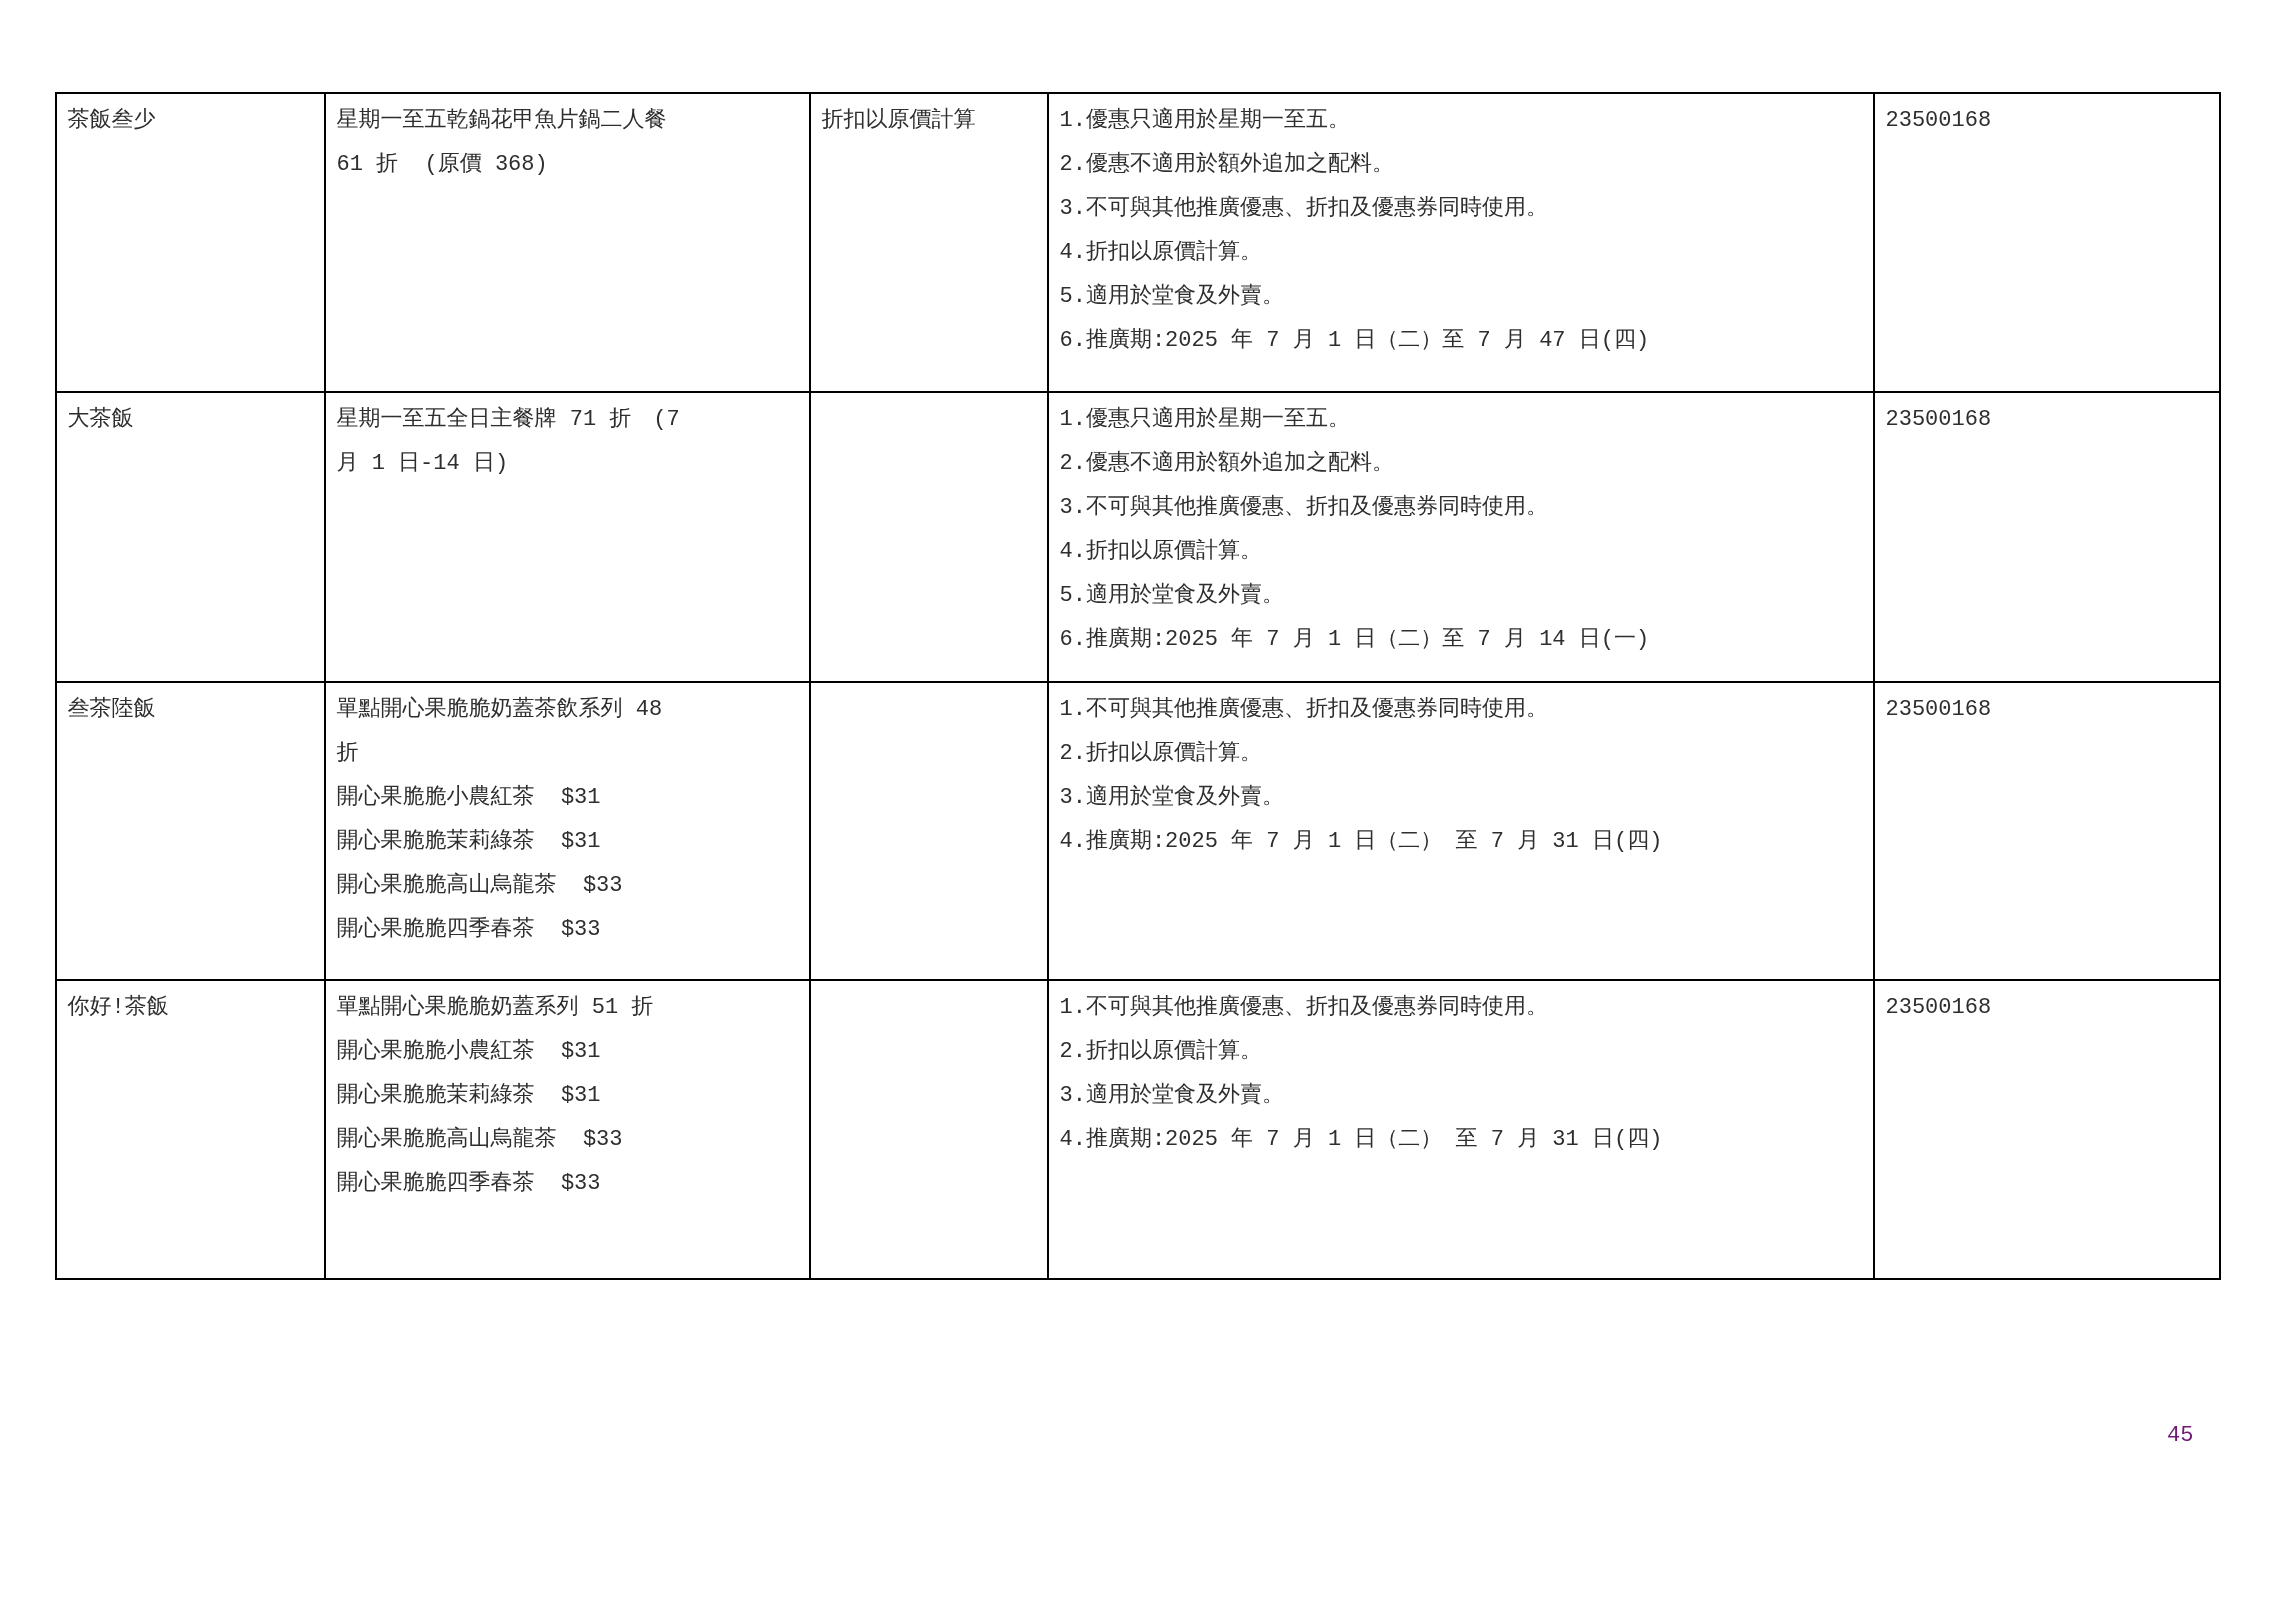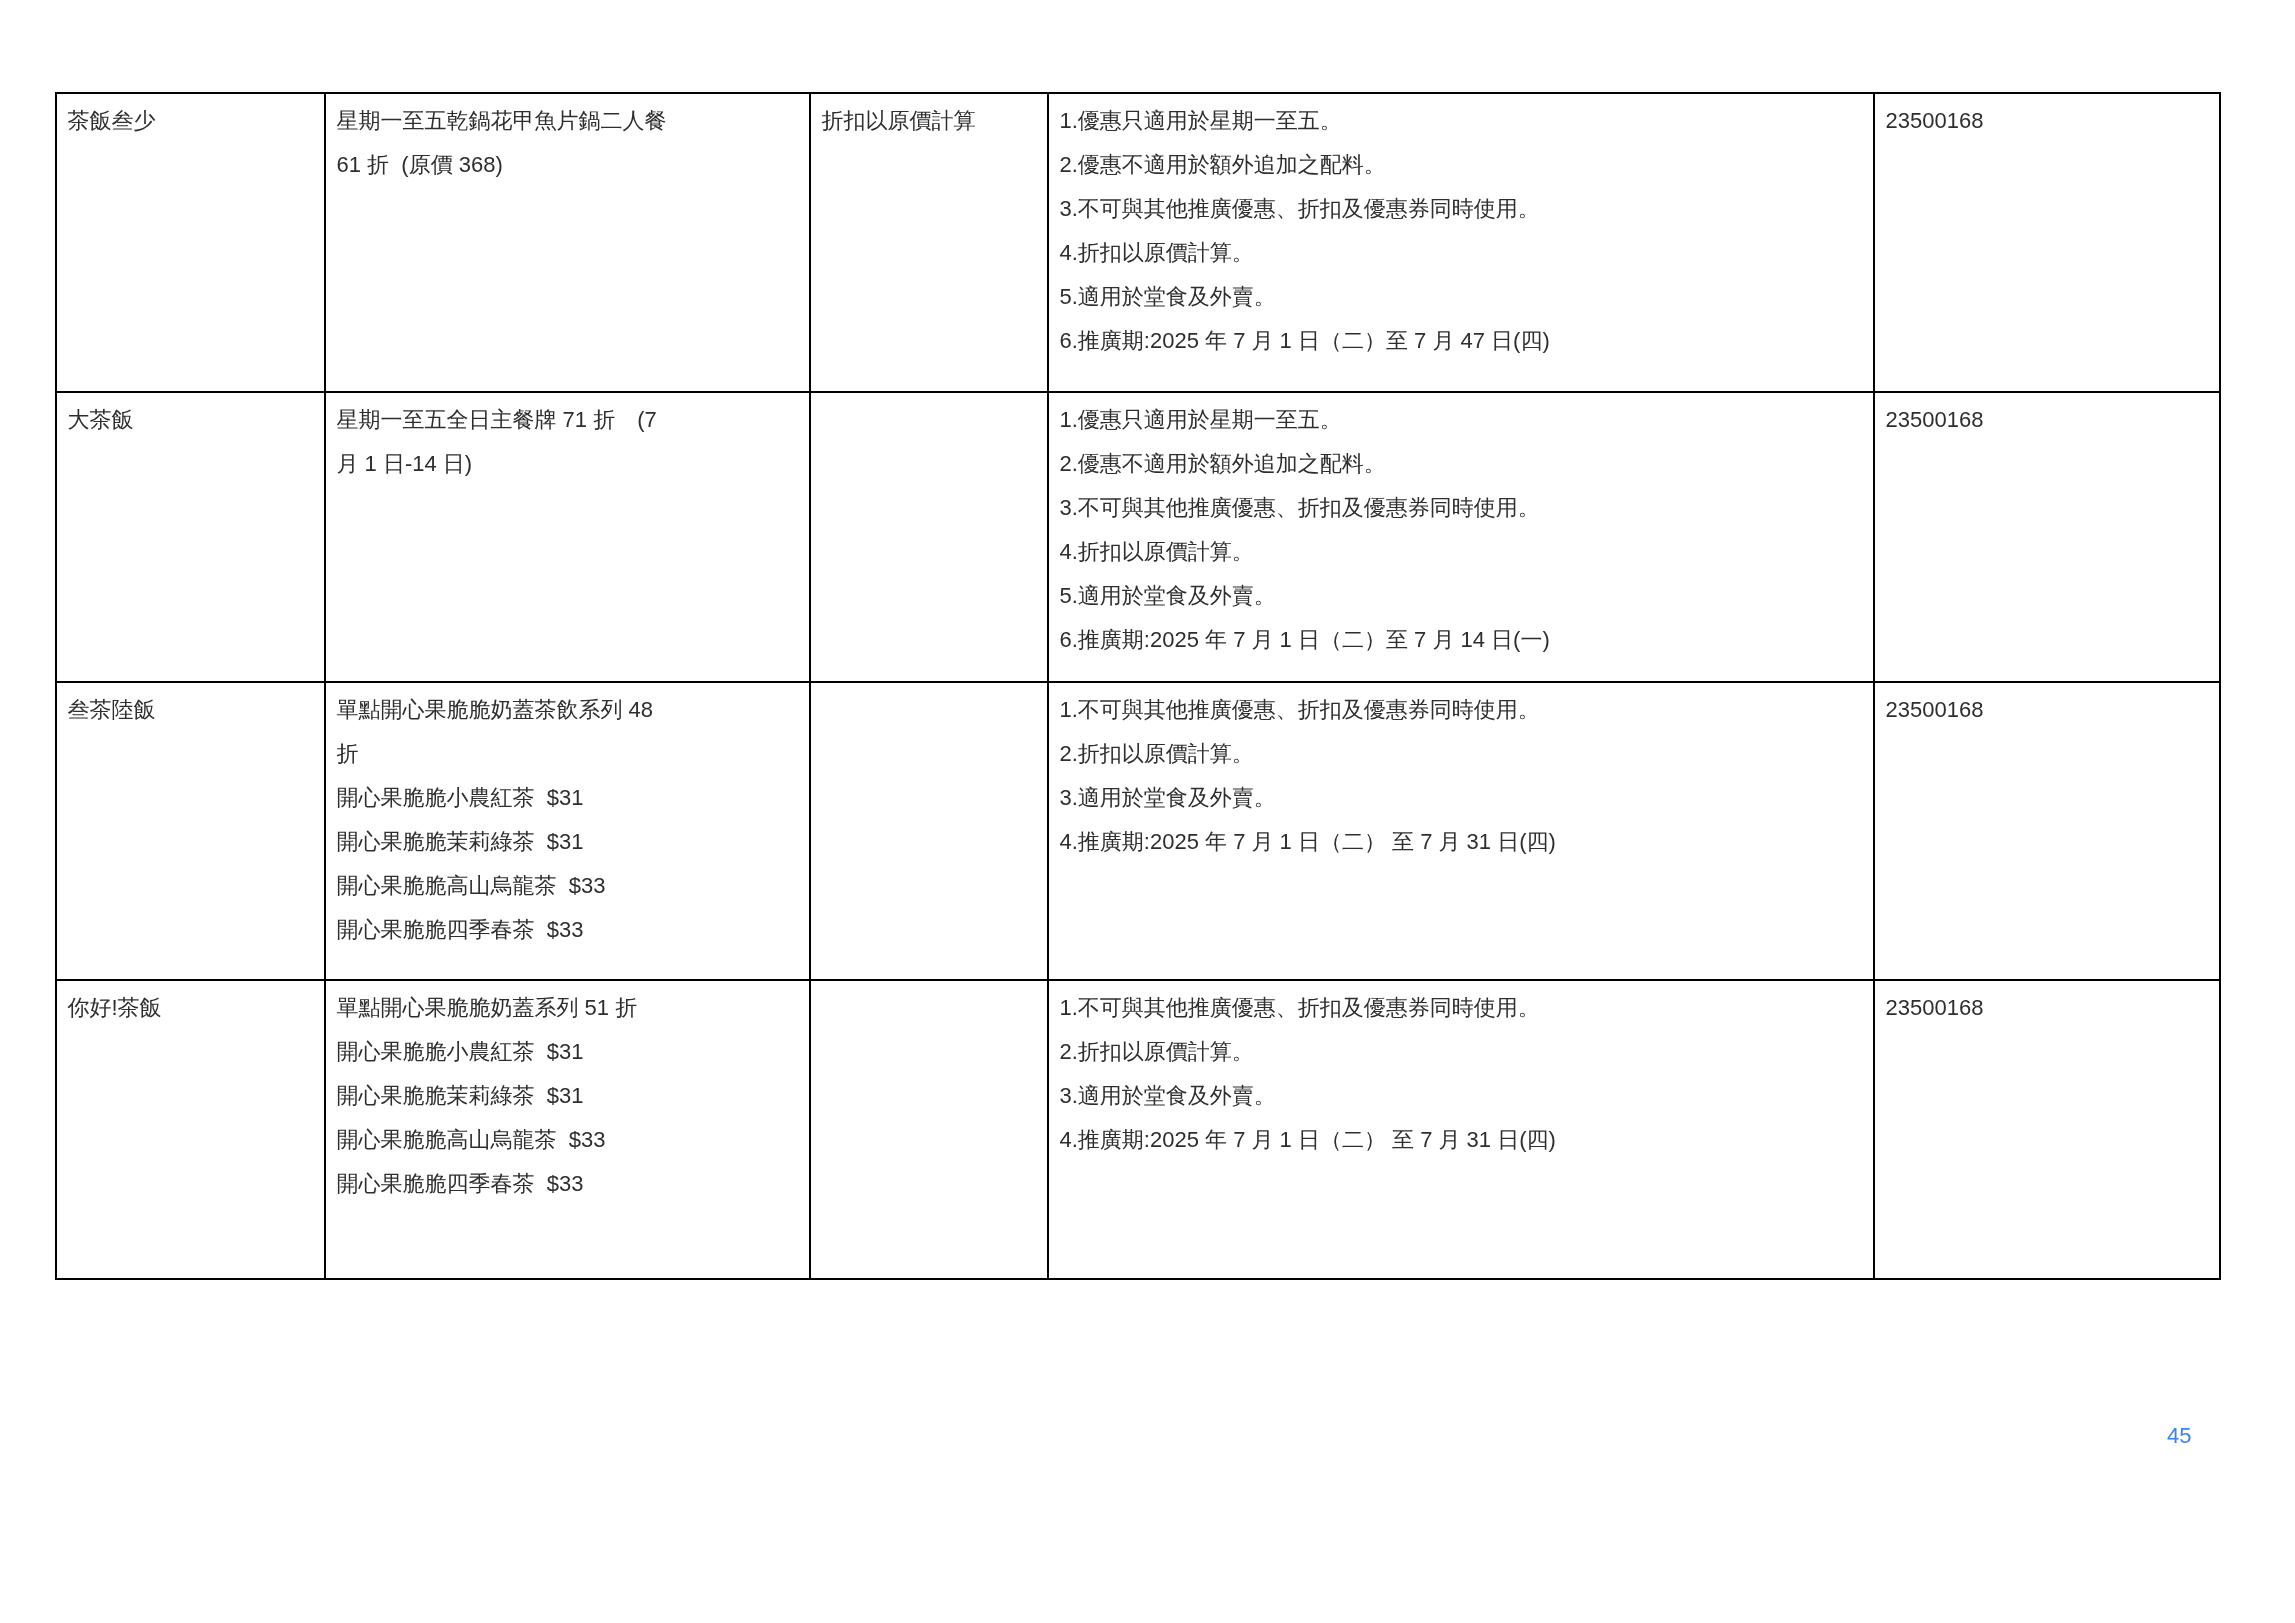--- a/index.html
+++ b/index.html
@@ -2,21 +2,21 @@
 <html style="font-size:10.5px"><head>
 <meta charset="utf-8">
 <style>
   * { box-sizing: border-box; }
   html, body { margin: 0; padding: 0; background: #ffffff; }
   .page {
     position: relative;
     width: 2145px;
     height: 1623px;
     background: #ffffff;
-    font-family: Liberation Sans, sans-serif;
+    font-family: Liberation Mono, monospace;
     color: #2e2e2e;
   }
   table.promo {
     position: absolute;
     left: 55px;
     top: 92px;
     width: 2164px;
     border-collapse: collapse;
     table-layout: fixed;
   }
@@ -32,21 +32,21 @@
   tr.r3 { height: 298px; }
   tr.r4 { height: 299px; }
   tr.r5 { height: 137px; }
   td.code-cell { text-align: left; }
   .line { white-space: pre-wrap; }
   .page-number {
     position: absolute;
     left: 2167px;
     top: 1423px;
     font-size: 22px;
-    color: #3b82f6;
+    color: #701a75;
   }
 </style>
 </head>
 <body>
 
 <div class="page">
 
   <table class="promo">
     <colgroup>
       <col style="width:269px">

